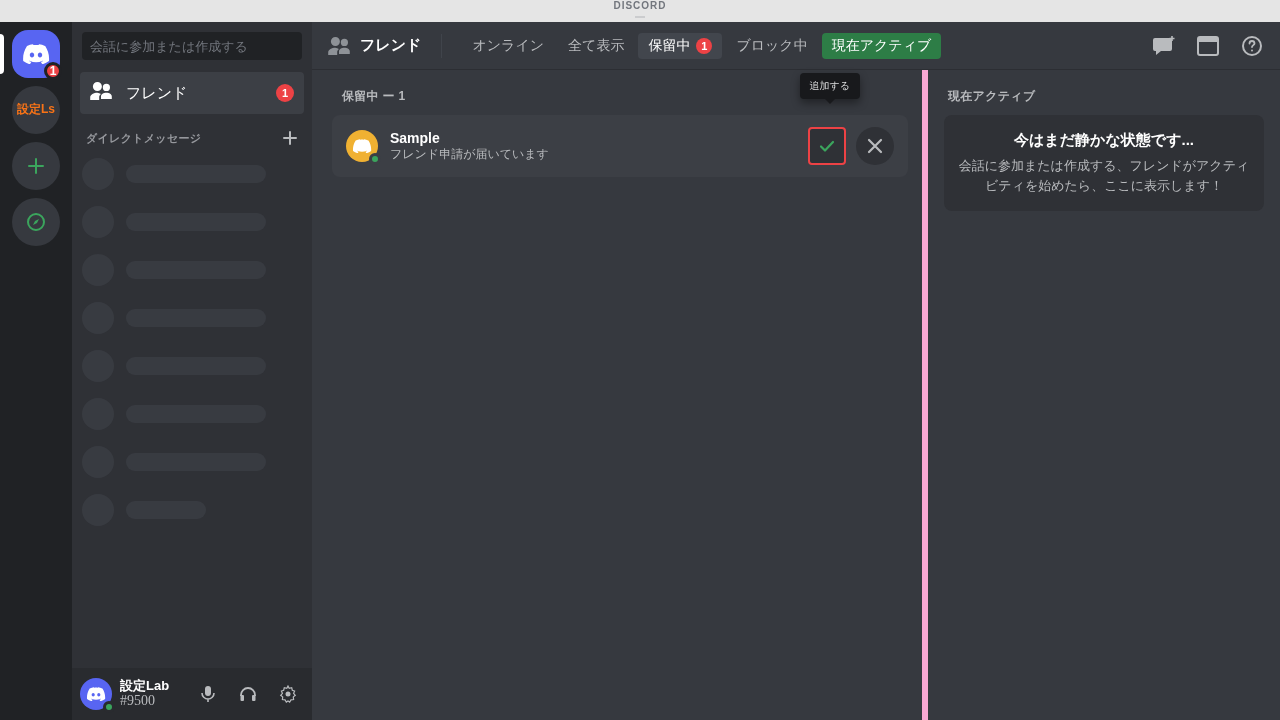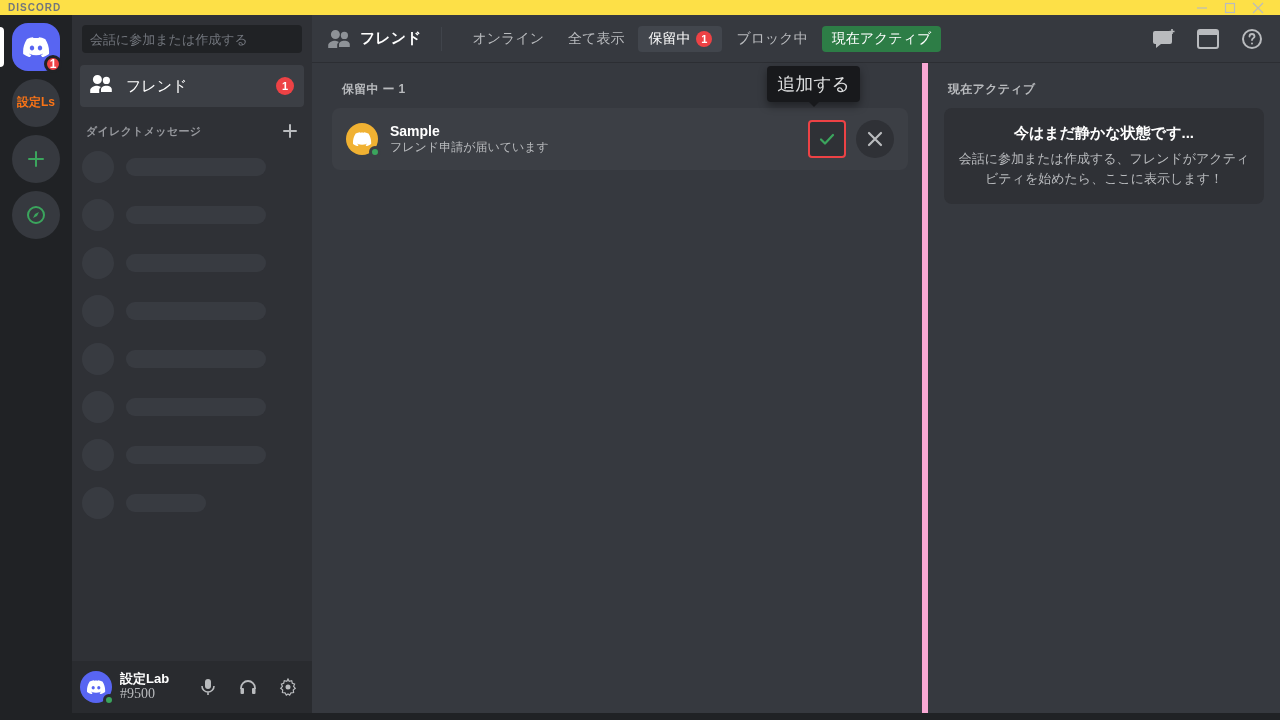--- a/index.html
+++ b/index.html
@@ -1,18 +1,18 @@
 <!DOCTYPE html>
 <html><head>
 <meta charset="utf-8">
 <style>
 * { margin: 0; padding: 0; box-sizing: border-box; font-family: "Hiragino Kaku Gothic ProN", "Meiryo", sans-serif; }
 body { background: #202225; width: 1280px; height: 720px; overflow: hidden; color: #dcddde; }
 
-.titlebar { height: 15px; background: #fde047; display: flex; align-items: center; padding: 0 8px; }
+.titlebar { height: 22px; background: #e5e5e5; display: flex; align-items: center; padding: 0 8px; flex-direction: column; }
 .titlebar-logo { color: #72767d; font-size: 10px; font-weight: 700; letter-spacing: 1px; }
 .titlebar-spacer { flex: 1; }
 .winbtn { width: 28px; height: 22px; display:flex; align-items:center; justify-content:center; color:#b9bbbe; cursor:pointer; }
 .winbtn svg { width:12px; height:12px; }
 
 .app { display:flex; height: calc(720px - 22px); }
 
 .guilds { width: 72px; background:#202225; display:flex; flex-direction:column; align-items:center; padding-top:8px; gap:8px; }
 .guild-pill-wrap { position:relative; width:72px; display:flex; justify-content:center; }
 .guild-pill { position:absolute; left:0; width:4px; height:40px; border-radius:0 4px 4px 0; background:#fff; top:4px; }
@@ -72,21 +72,21 @@
 .req-text { display:flex; flex-direction:column; line-height:1.3; }
 .req-name { color:#fff; font-size:14px; font-weight:600; }
 .req-sub { color:#b9bbbe; font-size:12px; }
 .req-spacer { flex:1; }
 .req-actions { display:flex; gap:10px; align-items:center; }
 .req-btn { width:38px;height:38px; border-radius:50%; background:#2f3136; display:flex;align-items:center;justify-content:center; cursor:pointer; }
 .req-btn.accept { border:2px solid #ed4245; border-radius:4px; width:38px;height:38px; }
 .req-btn.accept svg path { stroke:#3ba55d; }
 .req-btn.decline svg path { stroke:#b9bbbe; }
 
-.tooltip { position:absolute; top:-42px; right:48px; background:#18191c; color:#dcddde; font-size:18px; padding:6px 10px; border-radius:4px; box-shadow:0 4px 8px rgba(0,0,0,0.4); }
+.tooltip { position:absolute; top:-42px; right:48px; background:#18191c; color:#dcddde; font-size:10px; padding:6px 10px; border-radius:4px; box-shadow:0 4px 8px rgba(0,0,0,0.4); }
 .tooltip::after { content:""; position:absolute; bottom:-5px; left:50%; transform:translateX(-50%); border:5px solid transparent; border-top-color:#18191c; border-bottom:none; }
 
 .now-playing { width:352px; padding:16px; }
 .np-title { color:#b9bbbe; font-size:12px; font-weight:600; letter-spacing:0.3px; margin:2px 0 10px 4px; }
 .np-card { background:#2f3136; border-radius:8px; padding:16px 14px; text-align:center; }
 .np-head { color:#fff; font-size:15px; font-weight:700; margin-bottom:6px; }
 .np-body { color:#b9bbbe; font-size:13px; line-height:1.5; }
 </style>
 </head>
 <body>

